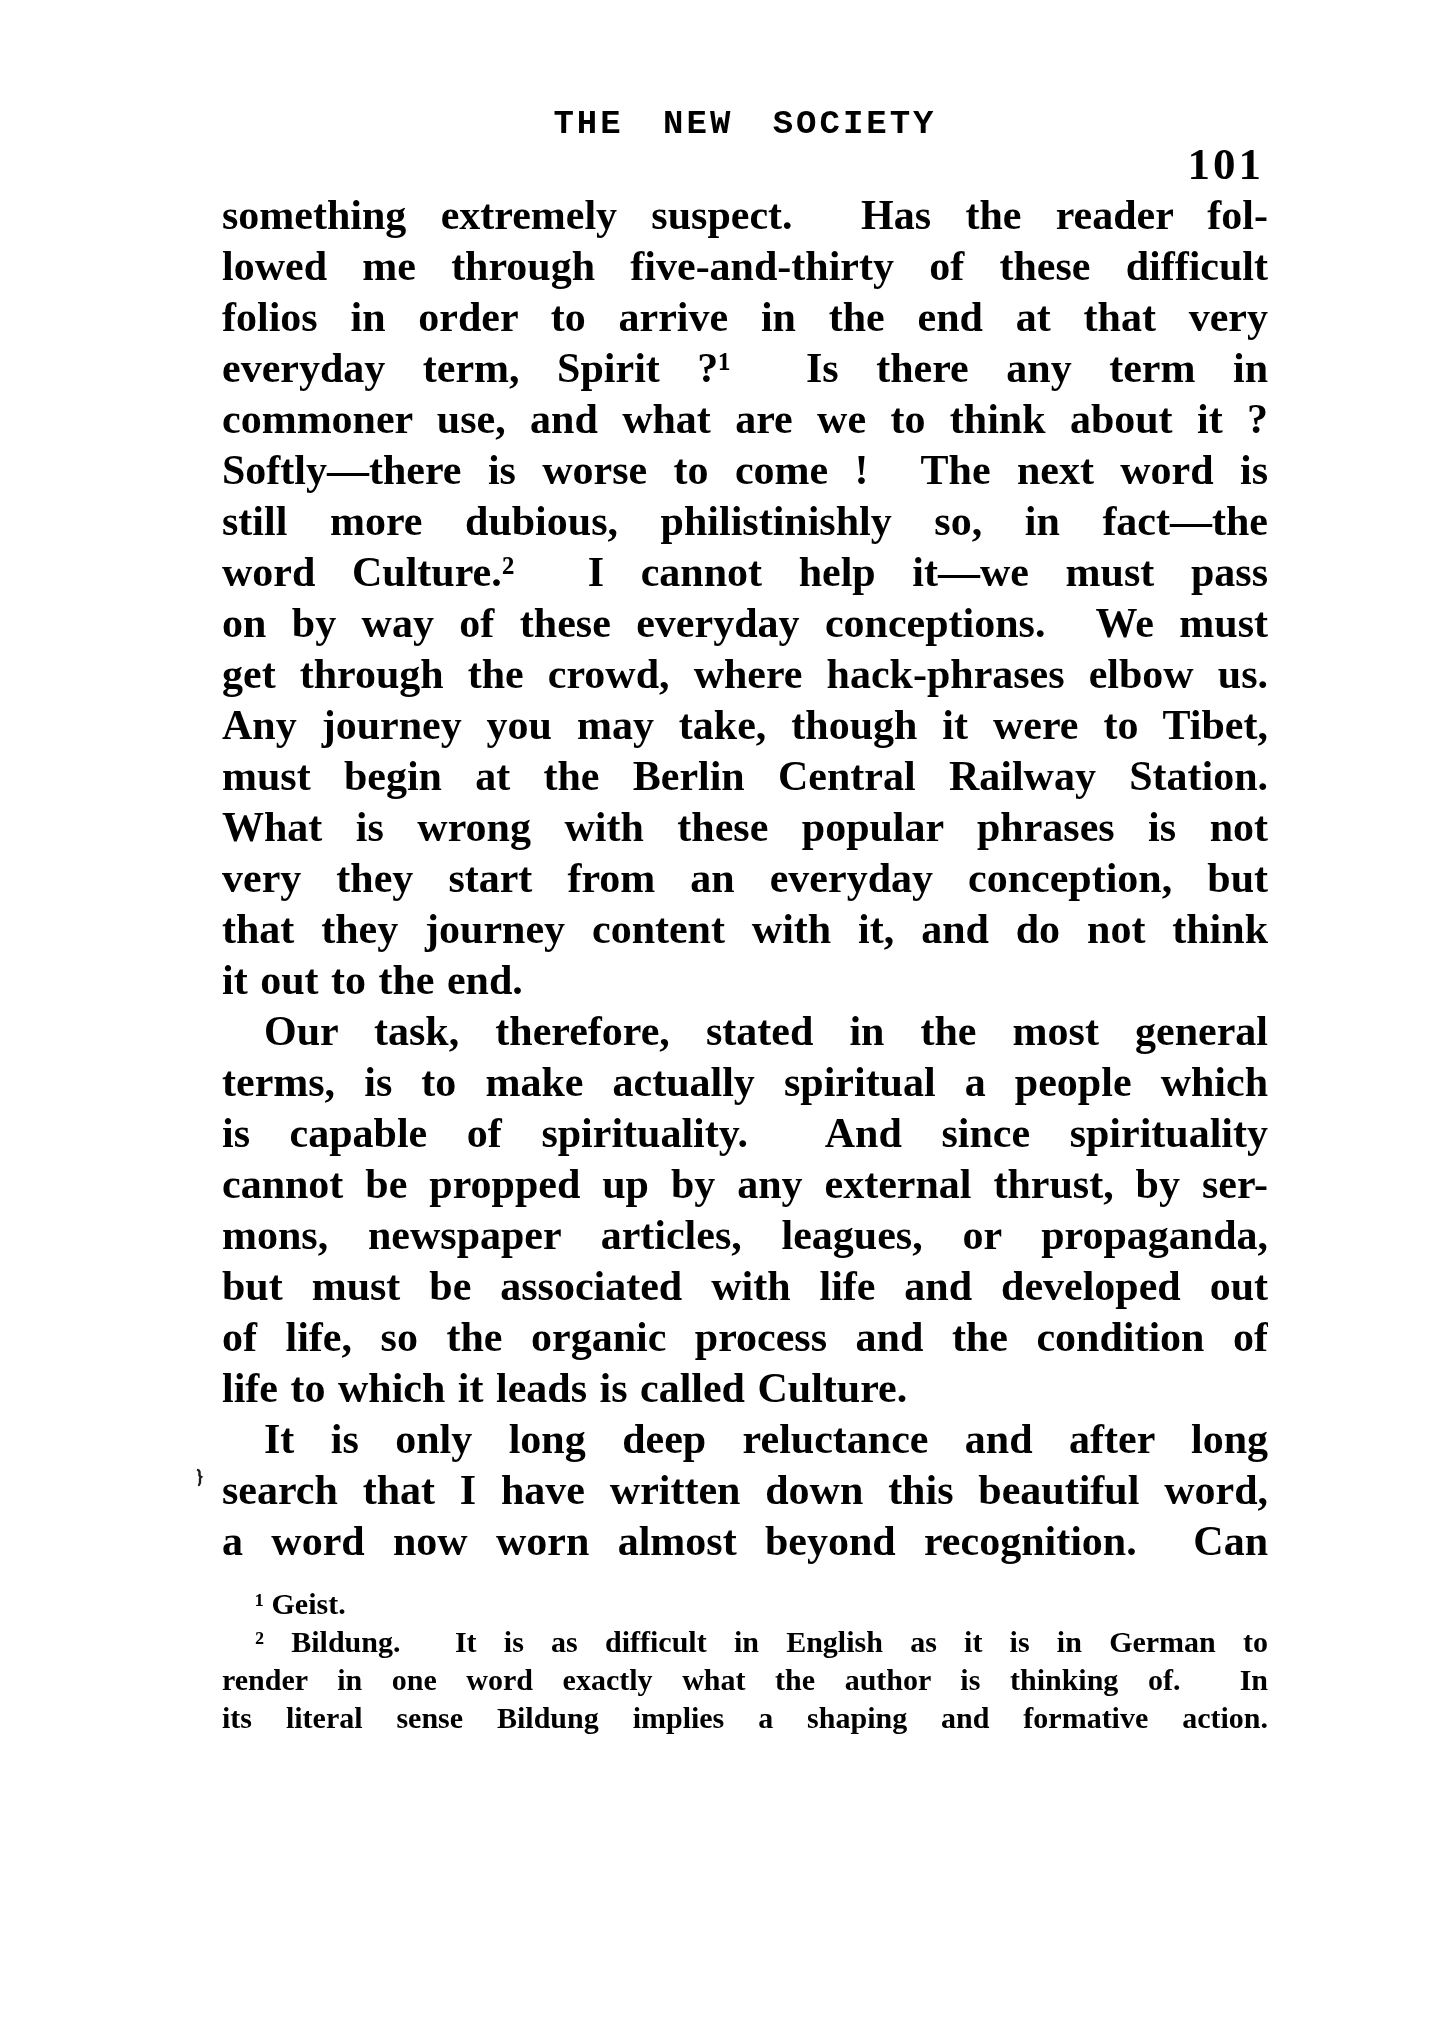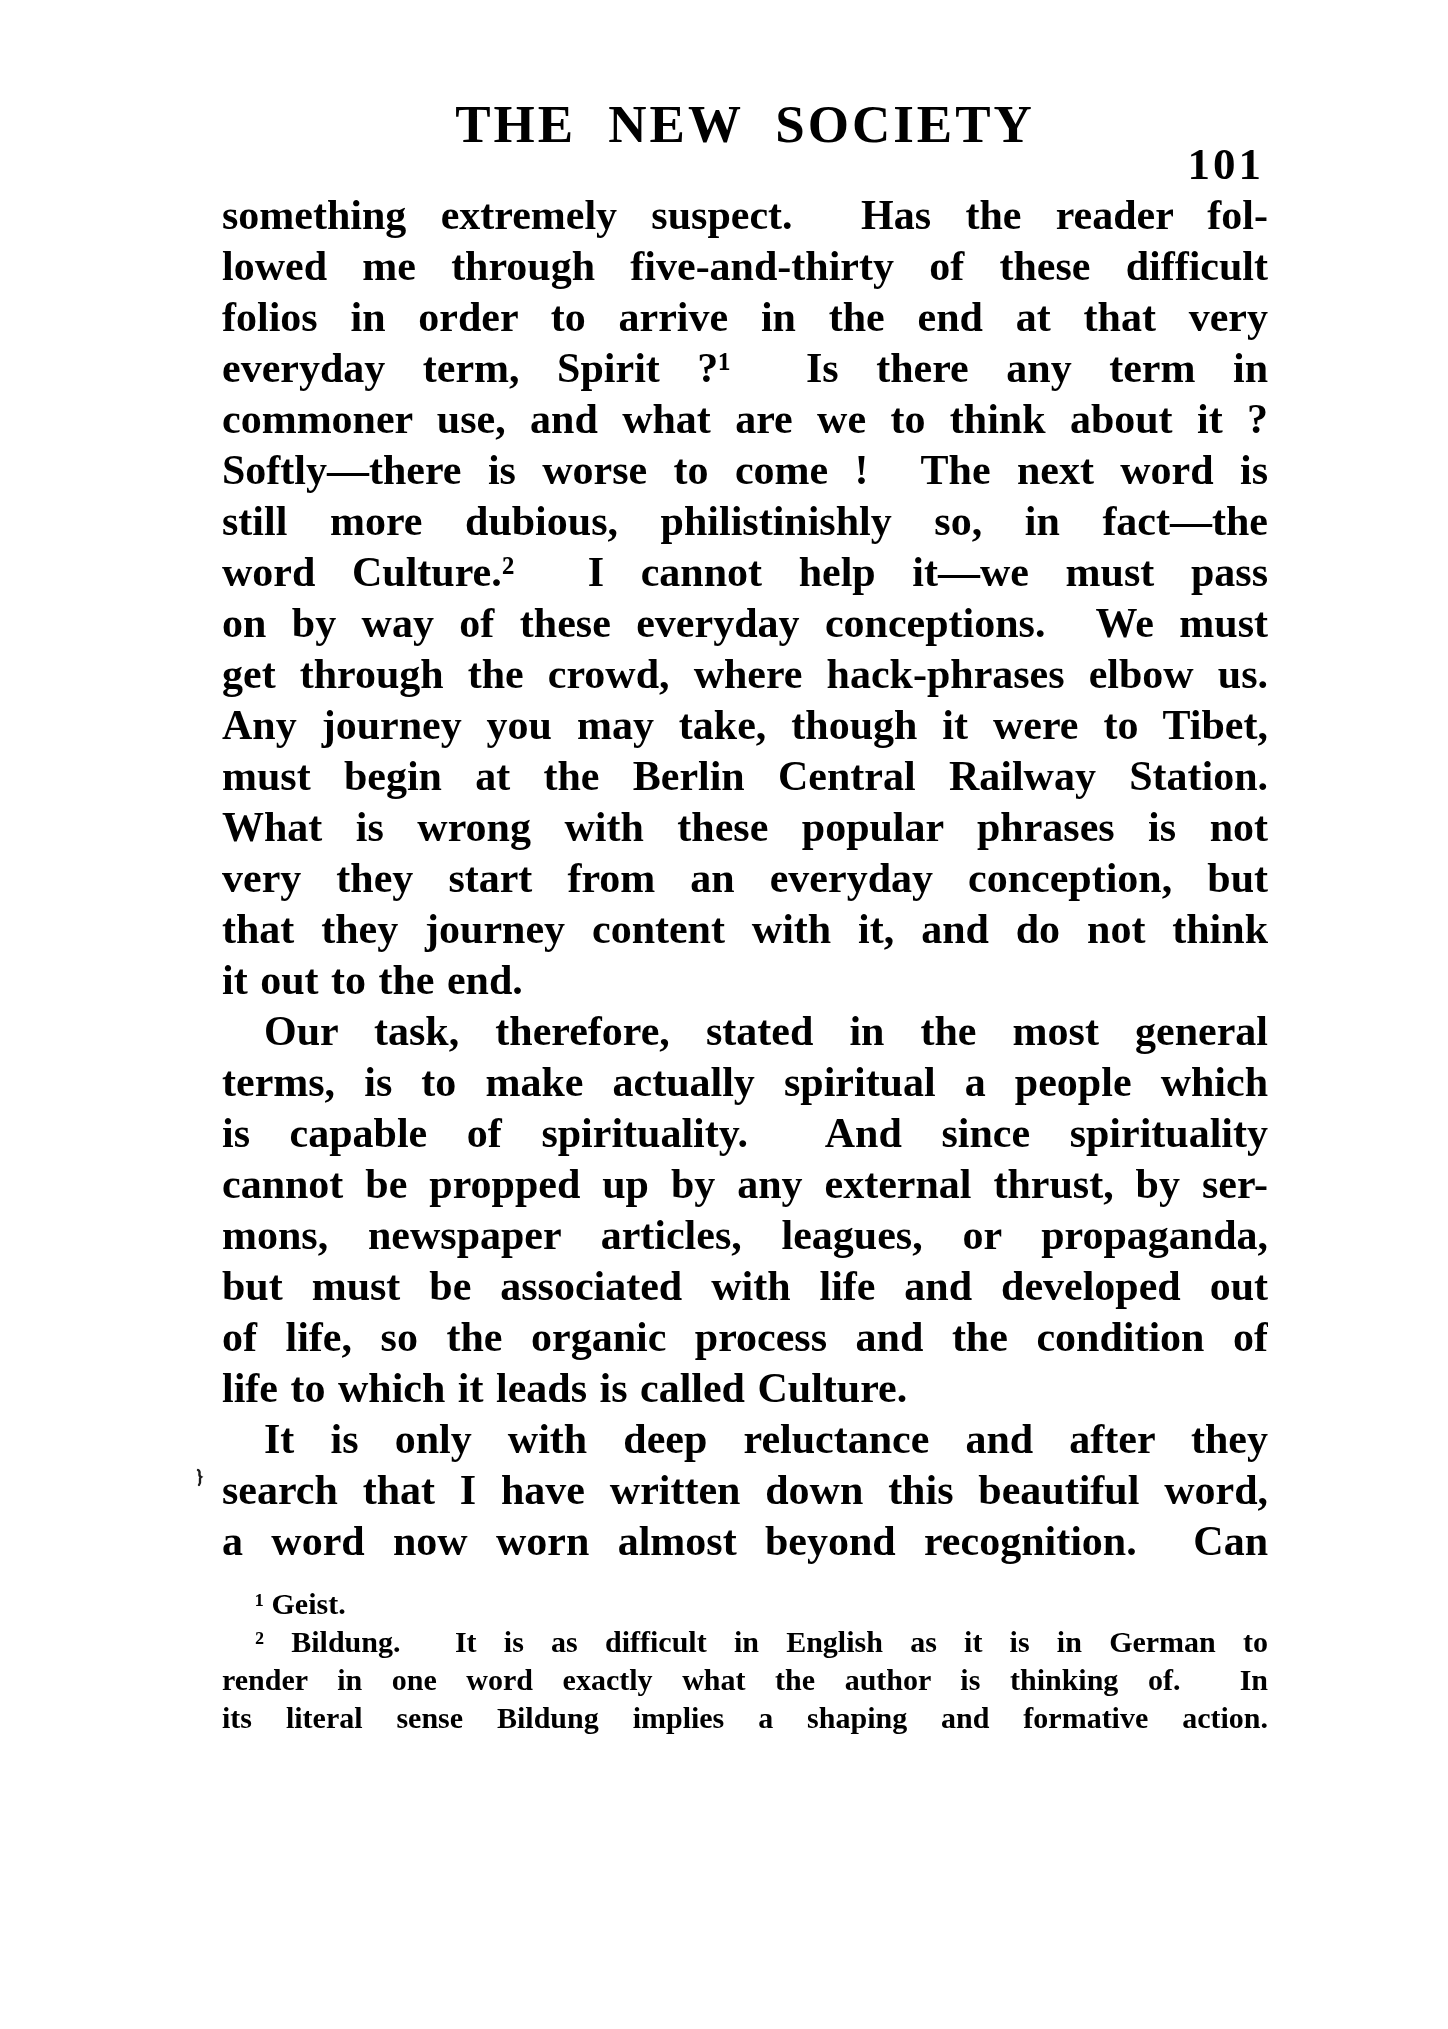--- a/index.html
+++ b/index.html
@@ -21,25 +21,26 @@
     position: absolute;
     left: 222px;
     top: 100px;
     width: 1046px;
     height: 48px;
     line-height: 48px;
   }
   .head-title {
     display: block;
     text-align: center;
-    font-size: 53px;
+    font-size: 34px;
     font-weight: bold;
     letter-spacing: 3px;
     word-spacing: 16px;
     white-space: nowrap;
+    font-family: Liberation Mono, monospace;
   }
   .page-num {
     position: absolute;
     right: 4px;
     top: 0;
     font-size: 45px;
     font-weight: bold;
     letter-spacing: 3px;
     line-height: 48px;
     margin-top: 40px;
@@ -129,21 +130,21 @@
 
     <div class="line indent">Our task, therefore, stated in the most general</div>
     <div class="line">terms, is to make actually spiritual a people which</div>
     <div class="line">is capable of spirituality.&nbsp; And since spirituality</div>
     <div class="line">cannot be propped up by any external thrust, by ser-</div>
     <div class="line">mons, newspaper articles, leagues, or propaganda,</div>
     <div class="line">but must be associated with life and developed out</div>
     <div class="line">of life, so the organic process and the condition of</div>
     <div class="line flush-last">life to which it leads is called Culture.</div>
 
-    <div class="line indent">It is only with deep reluctance and after they</div>
+    <div class="line indent">It is only long deep reluctance and after long</div>
     <div class="line">search that I have written down this beautiful word,</div>
     <div class="line">a word now worn almost beyond recognition.&nbsp; Can</div>
   </div>
 
   <div class="footnotes">
     <div class="fn-line indent flush-last">¹ Geist.</div>
     <div class="fn-line indent">² Bildung.&nbsp; It is as difficult in English as it is in German to</div>
     <div class="fn-line">render in one word exactly what the author is thinking of.&nbsp; In</div>
     <div class="fn-line">its literal sense Bildung implies a shaping and formative action.</div>
   </div>

